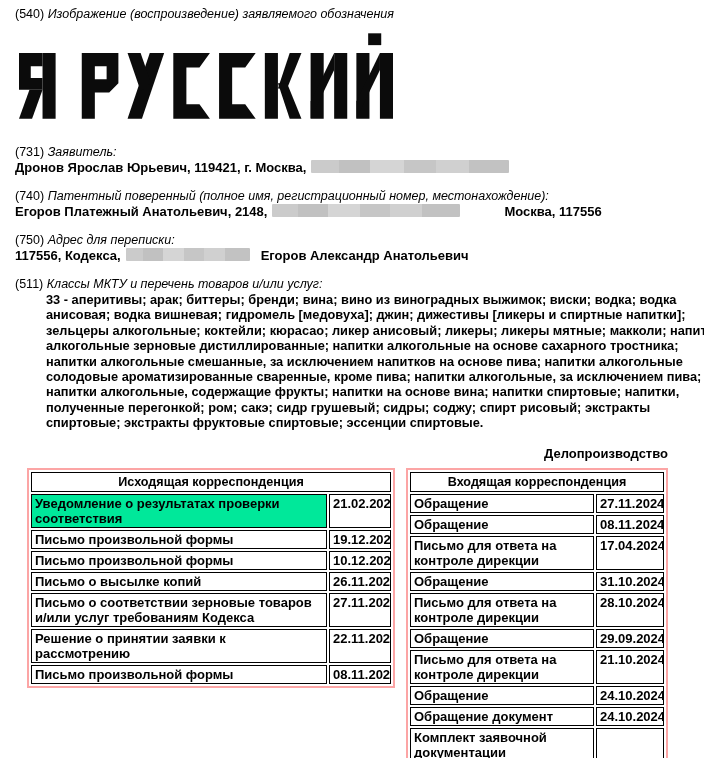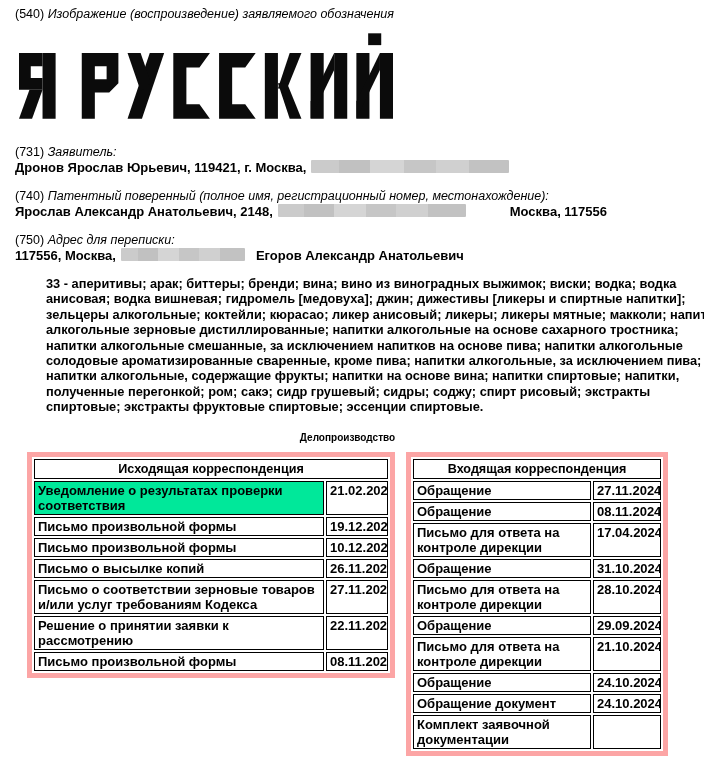--- a/index.html
+++ b/index.html
@@ -16,24 +16,24 @@
   .logo-wrap svg{display:block;}
 
   .redacted{display:inline-block;height:13px;vertical-align:-1px;border-radius:1px;
     background:linear-gradient(90deg,#cbcbcb 0 14%,#c1c1c1 14% 30%,#d5d5d5 30% 47%,#c6c6c6 47% 63%,#d0d0d0 63% 80%,#c2c2c2 80% 100%);}
   .r731{width:198px;margin-left:5px;}
   .r740{width:188px;margin:0 44px 0 5px;}
   .r750{width:124px;margin:0 11px 0 5px;}
 
   .goods{font-size:12.8px;font-weight:bold;line-height:15.4px;width:678px;margin-top:0;margin-left:31px;}
 
-  .section-title{font-size:10px;font-weight:bold;text-align:center;width:641px;margin:14px 0 0 12px;line-height:17px;}
+  .section-title{font-size:13px;font-weight:bold;text-align:right;width:641px;margin:14px 0 0 12px;line-height:17px;}
 
   .tables{display:flex;gap:11px;align-items:flex-start;margin:6px 0 0 12px;}
-  table{border-collapse:separate;border-spacing:2px;border:5px solid #fca5a5;background:#fff;table-layout:fixed;}
+  table{border-collapse:separate;border-spacing:2px;border:2px solid #fca5a5;background:#fff;table-layout:fixed;}
   .t-out{width:368px;}
   .t-in{width:262px;}
   th{border:1px solid #000;font-weight:bold;font-size:12.6px;padding:1px 2px;line-height:16px;text-align:center;}
   td{border:1px solid #000;font-weight:bold;font-size:13px;line-height:15px;padding:1px 3px;vertical-align:top;overflow:hidden;}
   .t-out col.c2{width:62px;}
   .t-in col.c2{width:68px;}
   .cell-date{white-space:nowrap;}
   td.highlight{background:var(--hl,#00e89a);}
 </style>
 </head>
@@ -107,35 +107,39 @@
       <span>Дронов Ярослав Юрьевич, 119421, г. Москва,</span><span class="redacted r731"></span>
     </div>
   </div>
 
   <div class="field">
     <div class="flabel">
       <span class="num">(740)</span>
       <span class="lbl">Патентный поверенный (полное имя, регистрационный номер, местонахождение):</span>
     </div>
     <div class="fvalue">
-      <span>Ярослав Александр Анатольевич, 2148,</span><span class="redacted r740"></span><span>Москва, 117556</span>
+      <span>Егоров Платежный Анатольевич, 2148,</span><span class="redacted r740"></span><span>Москва, 117556</span>
     </div>
   </div>
 
   <div class="field">
     <div class="flabel">
       <span class="num">(750)</span>
       <span class="lbl">Адрес для переписки:</span>
     </div>
     <div class="fvalue">
-      <span>117556, Москва,</span><span class="redacted r750"></span><span>Егоров Александр Анатольевич</span>
+      <span>117556, Кодекса,</span><span class="redacted r750"></span><span>Егоров Александр Анатольевич</span>
     </div>
   </div>
 
   <div class="field">
+    <div class="flabel">
+      <span class="num">(511)</span>
+      <span class="lbl">Классы МКТУ и перечень товаров и/или услуг:</span>
+    </div>
     <div class="fvalue goods">33 - аперитивы; арак; биттеры; бренди; вина; вино из виноградных выжимок; виски; водка; водка анисовая; водка вишневая; гидромель [медовуха]; джин; дижестивы [ликеры и спиртные напитки]; зельцеры алкогольные; коктейли; кюрасао; ликер анисовый; ликеры; ликеры мятные; макколи; напитки алкогольные зерновые дистиллированные; напитки алкогольные на основе сахарного тростника; напитки алкогольные смешанные, за исключением напитков на основе пива; напитки алкогольные солодовые ароматизированные сваренные, кроме пива; напитки алкогольные, за исключением пива; напитки алкогольные, содержащие фрукты; напитки на основе вина; напитки спиртовые; напитки, полученные перегонкой; ром; сакэ; сидр грушевый; сидры; соджу; спирт рисовый; экстракты спиртовые; экстракты фруктовые спиртовые; эссенции спиртовые.</div>
   </div>
 
   <div class="section-title">Делопроизводство</div>
 
   <div class="tables">
     <table class="t-out">
       <colgroup>
           <col class="c1">
           <col class="c2">

